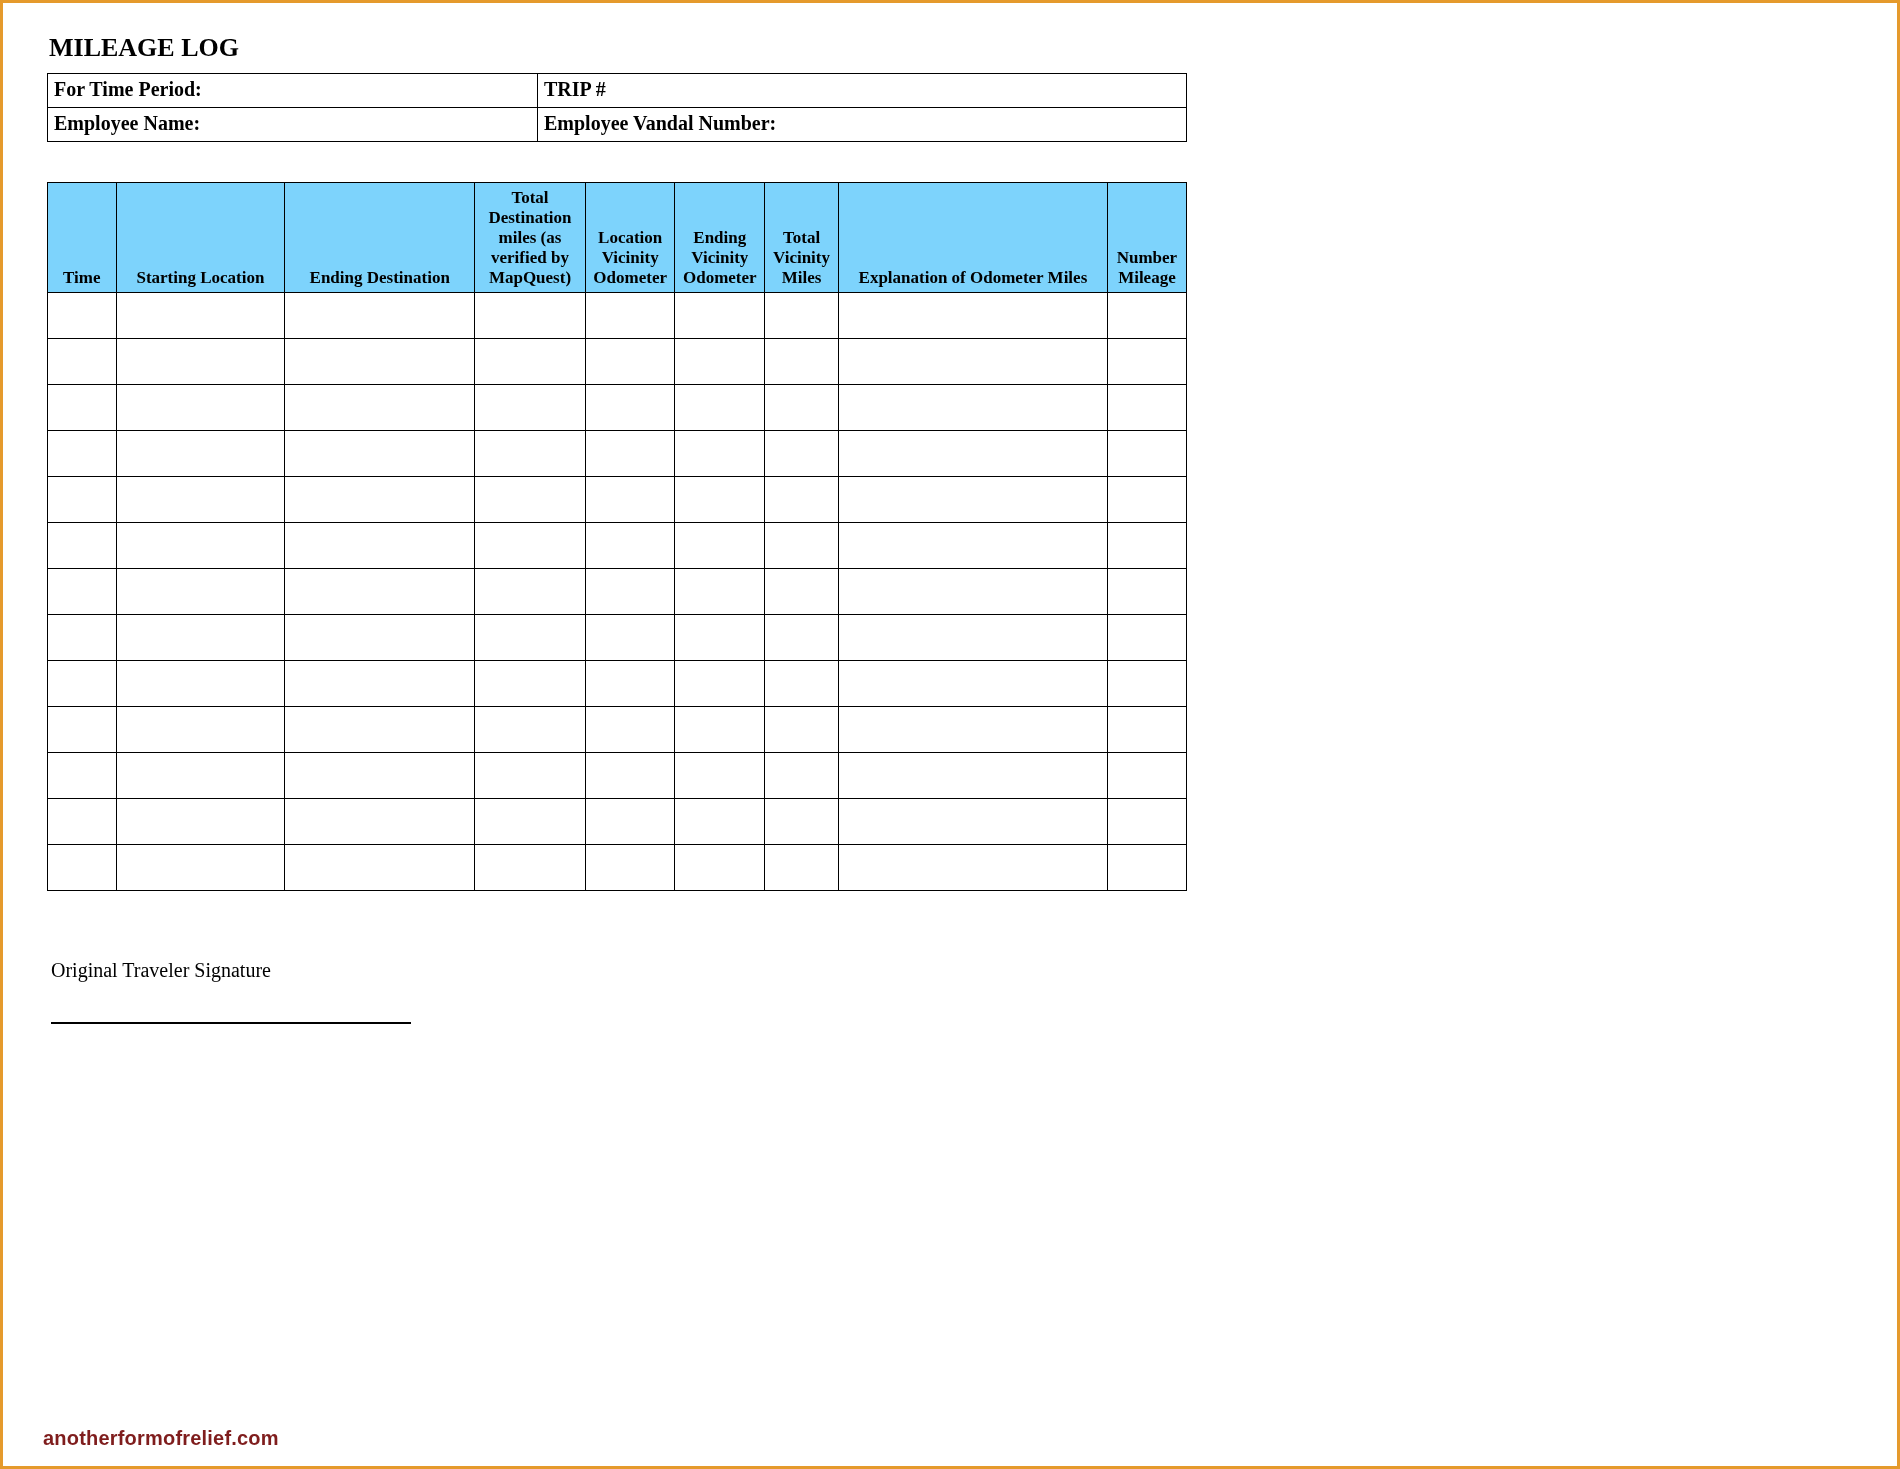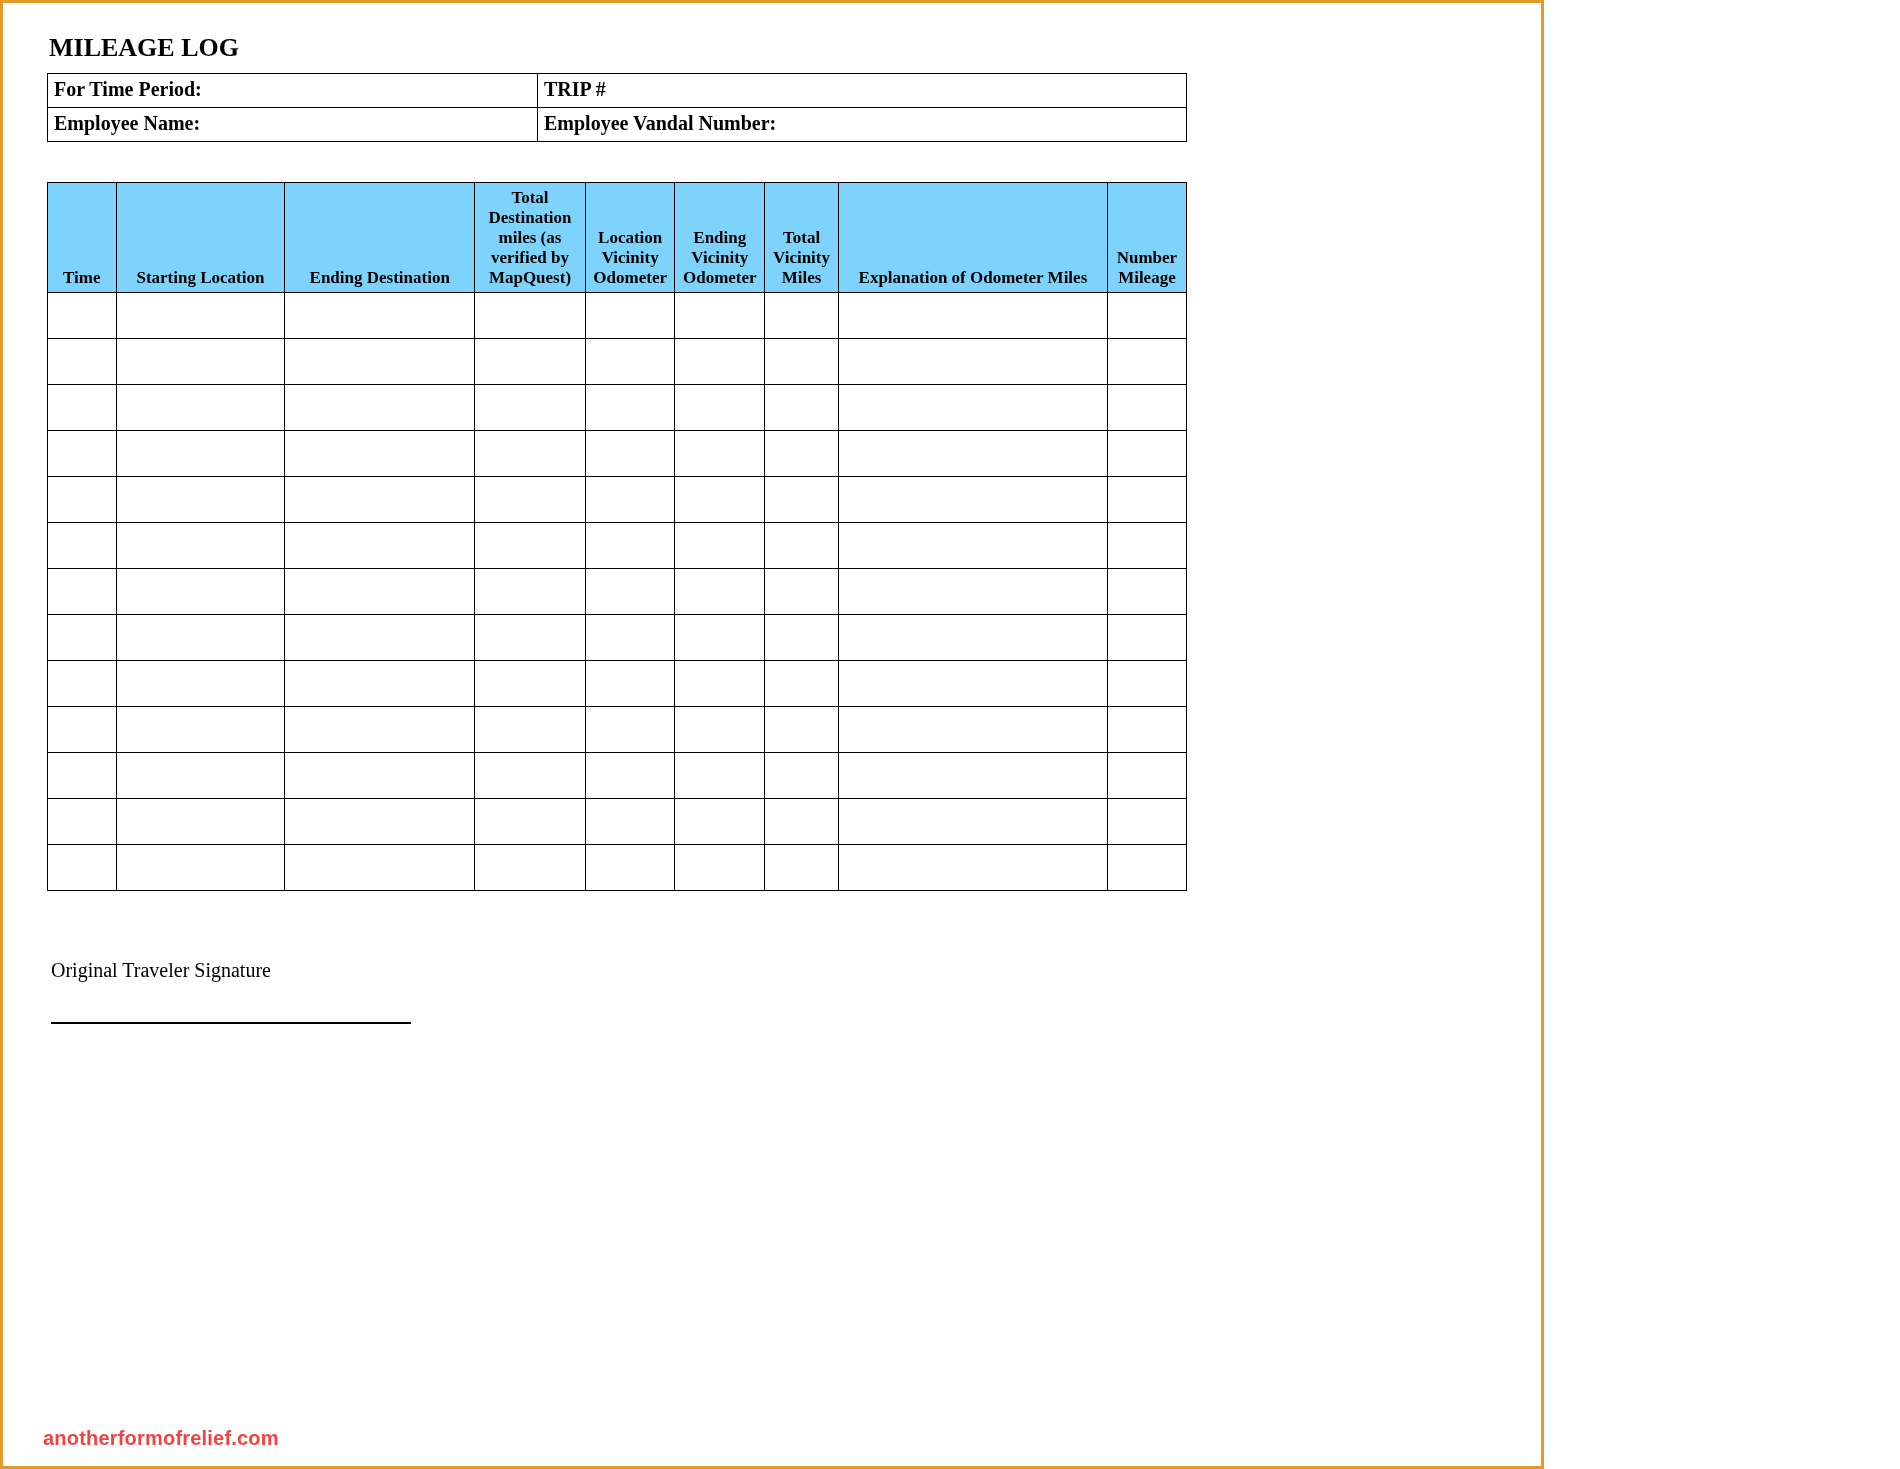--- a/index.html
+++ b/index.html
@@ -5,21 +5,21 @@
   * { box-sizing: border-box; }
   body {
     margin: 0;
     padding: 0;
     font-family: "Times New Roman", Times, serif;
     background: #fff;
   }
   .outer {
     border: 3px solid #e59a2c;
     padding: 30px 40px 20px 40px;
-    width: 1544px;
+    width: 1900px;
     height: 1469px;
     position: relative;
   }
   .title {
     font-size: 26px;
     font-weight: bold;
     margin: 0 0 10px 6px;
   }
   table.info {
     border-collapse: collapse;
@@ -65,21 +65,21 @@
     width: 360px;
     margin-top: 40px;
     margin-left: 8px;
   }
   .watermark {
     position: absolute;
     left: 40px;
     bottom: 16px;
     font-family: Arial, Helvetica, sans-serif;
     font-size: 20px;
-    color: #ef4444;
+    color: #7f1d1d;
     font-weight: bold;
     letter-spacing: 0.2px;
   }
 </style>
 </head>
 <body>
 
 <div class="outer">
 
   <div class="title">MILEAGE LOG</div>

